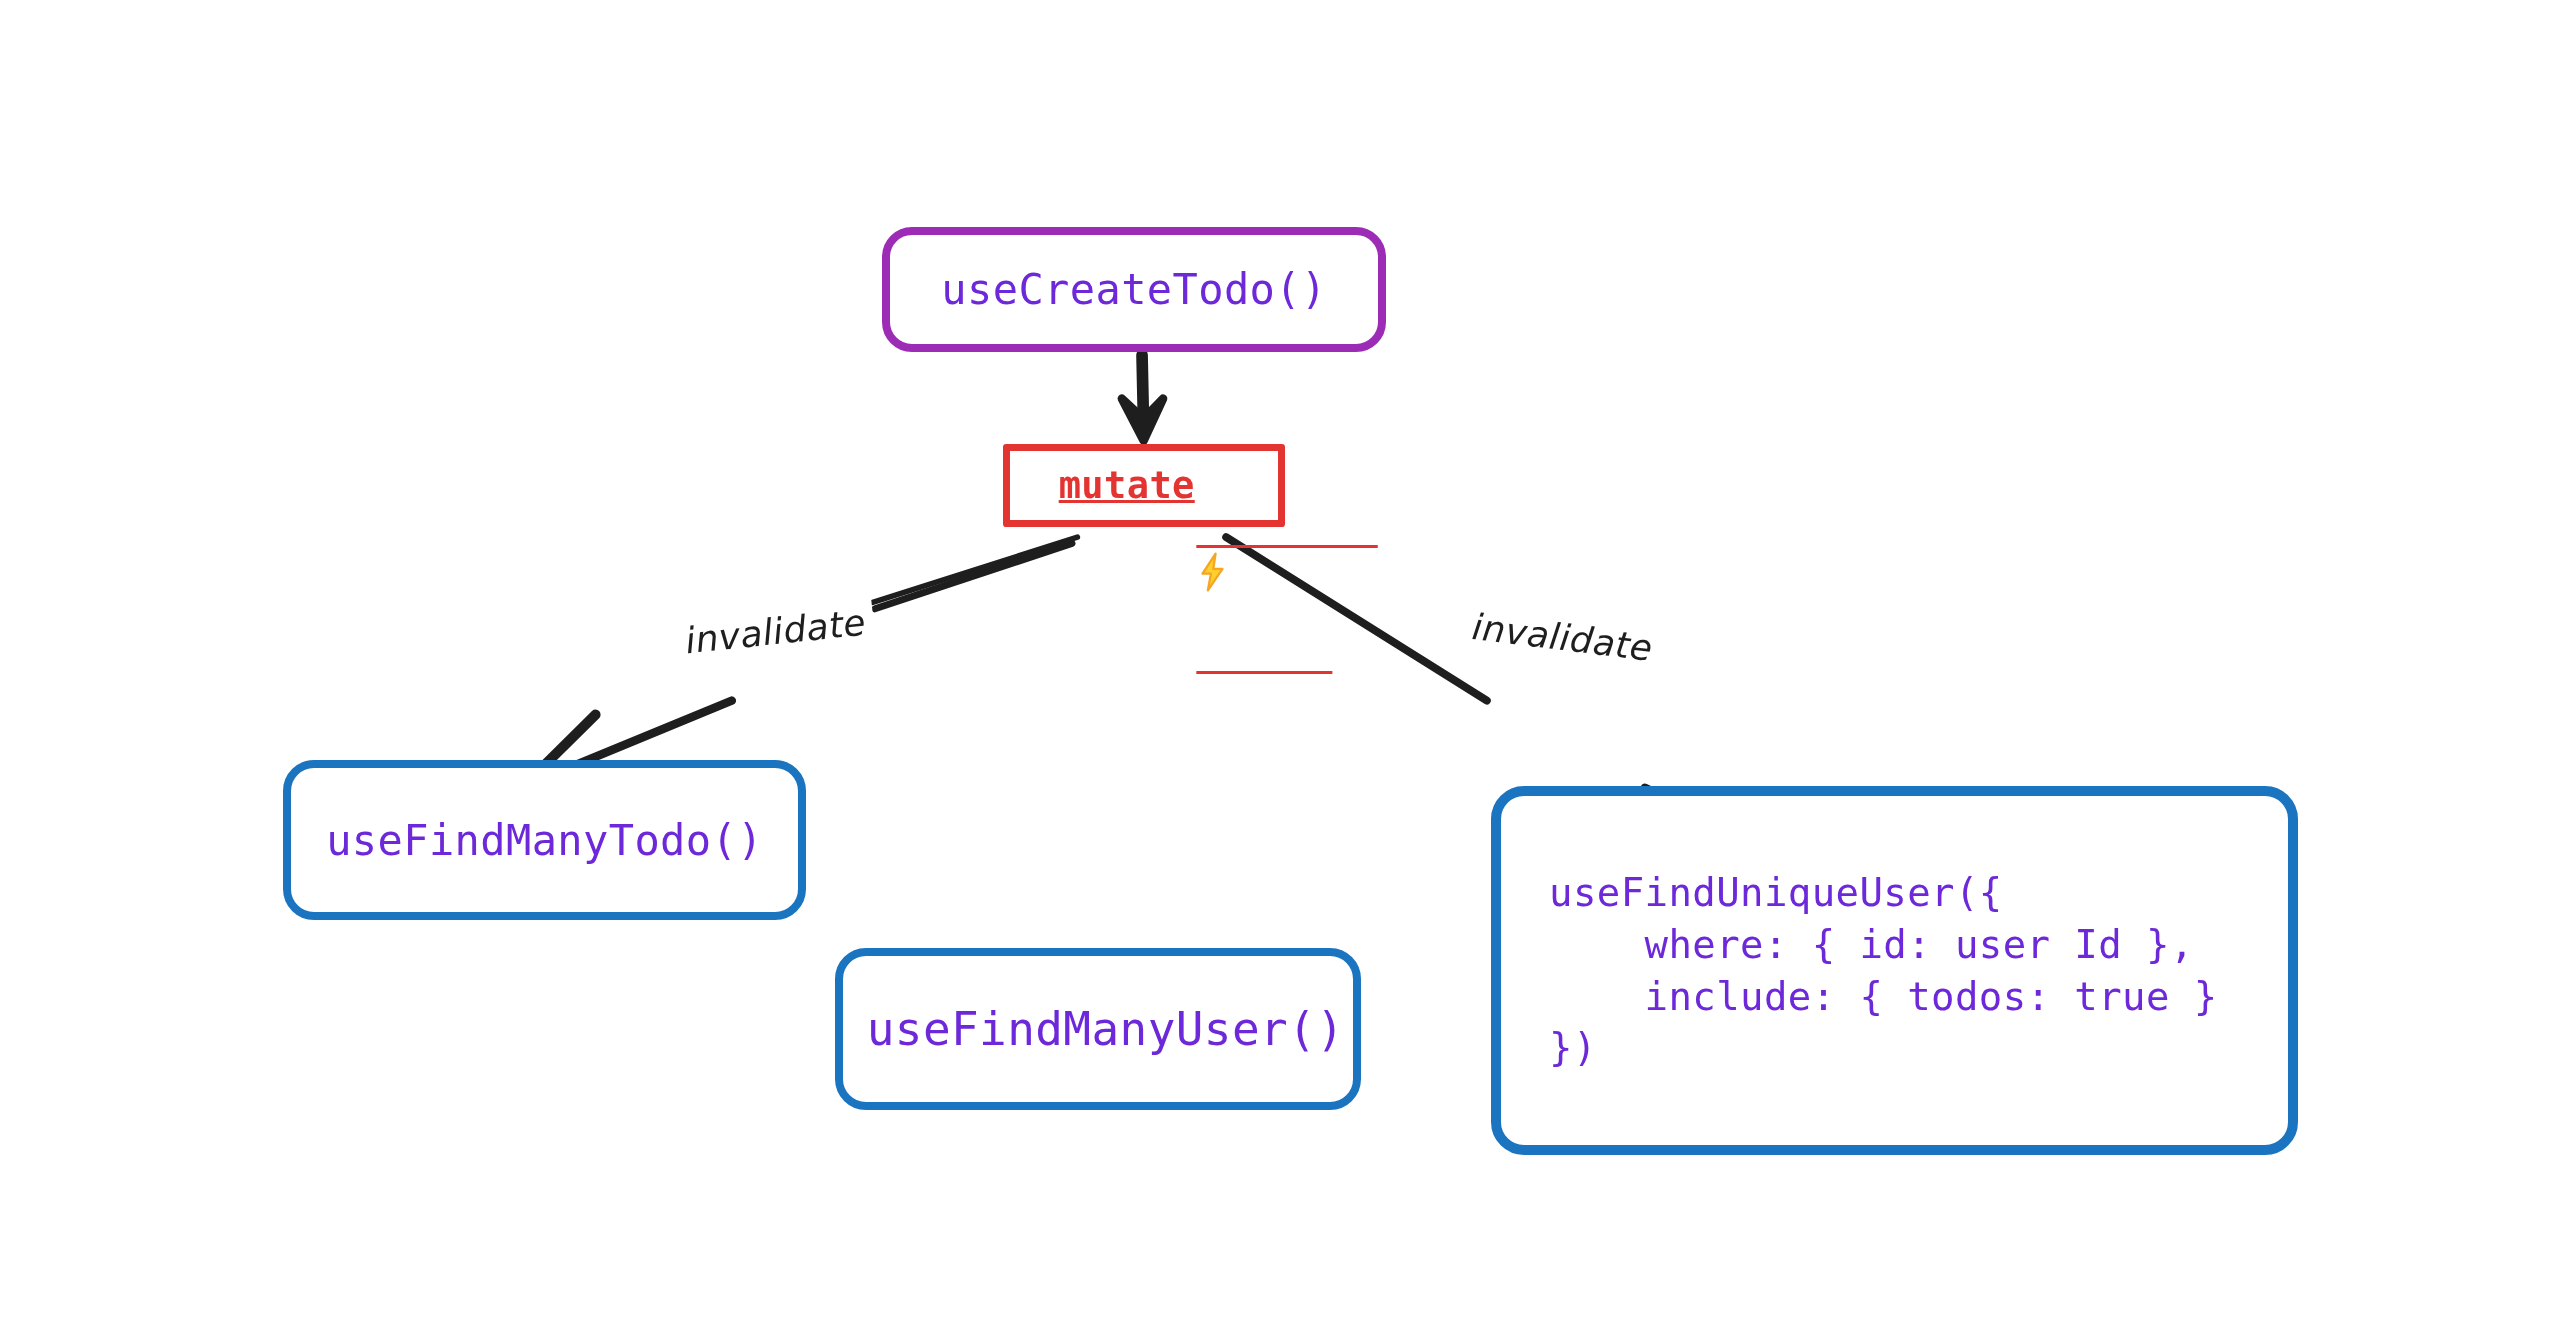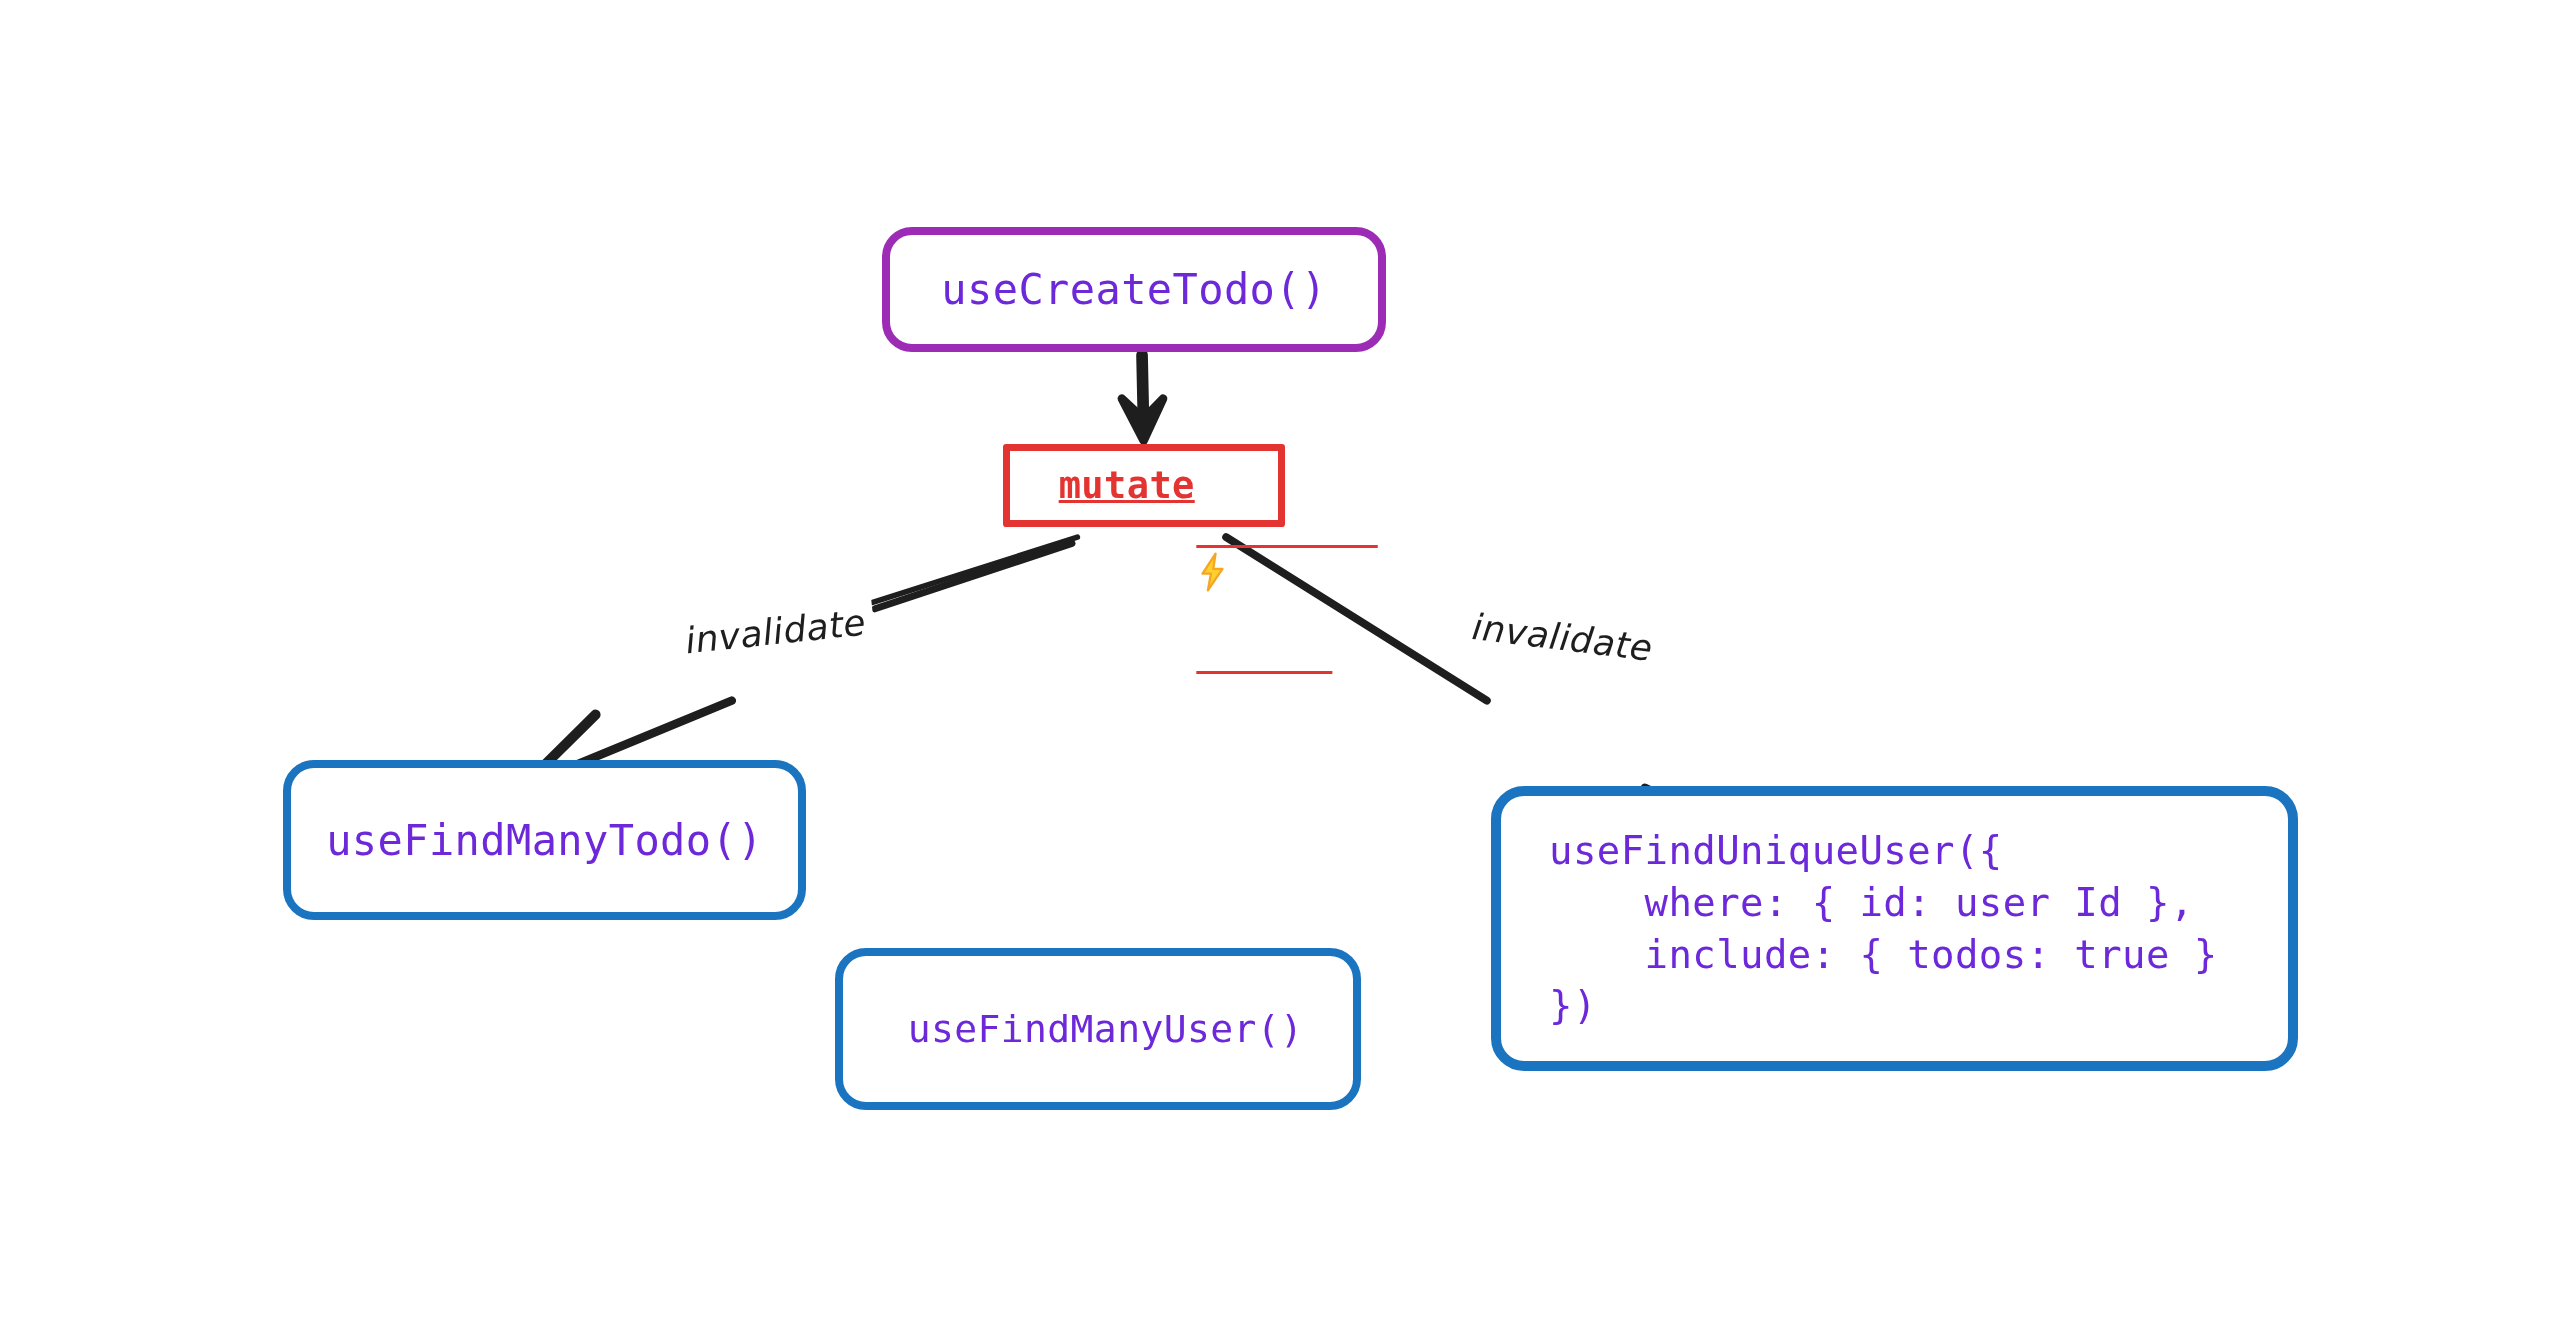--- a/index.html
+++ b/index.html
@@ -95,25 +95,25 @@
   #node-usefindmanytodo .node-label { font-size: 42px; }
 
   #node-usefindmanyuser {
     left: 835px;  top: 948px;
     width: 526px;  height: 162px;
     border-width: 8.6px;
     border-color: #1b74c0;
     border-radius: 31px;
     justify-content: center;
   }
-  #node-usefindmanyuser .node-label { font-size: 38px; margin-left: 15px; }
+  #node-usefindmanyuser .node-label { font-size: 46px; margin-left: 15px; }
 
   #node-usefinduniqueuser {
     left: 1491px;  top: 786px;
-    width: 807px; height: 285px;
+    width: 807px; height: 369px;
     border-width: 10px;
     border-color: #1b74c0;
     border-radius: 33px;
     padding-left: 48px;
     align-items: center;
   }
   #node-usefinduniqueuser .node-label {
     font-size: 39px;
     line-height: 1.33;
   }

